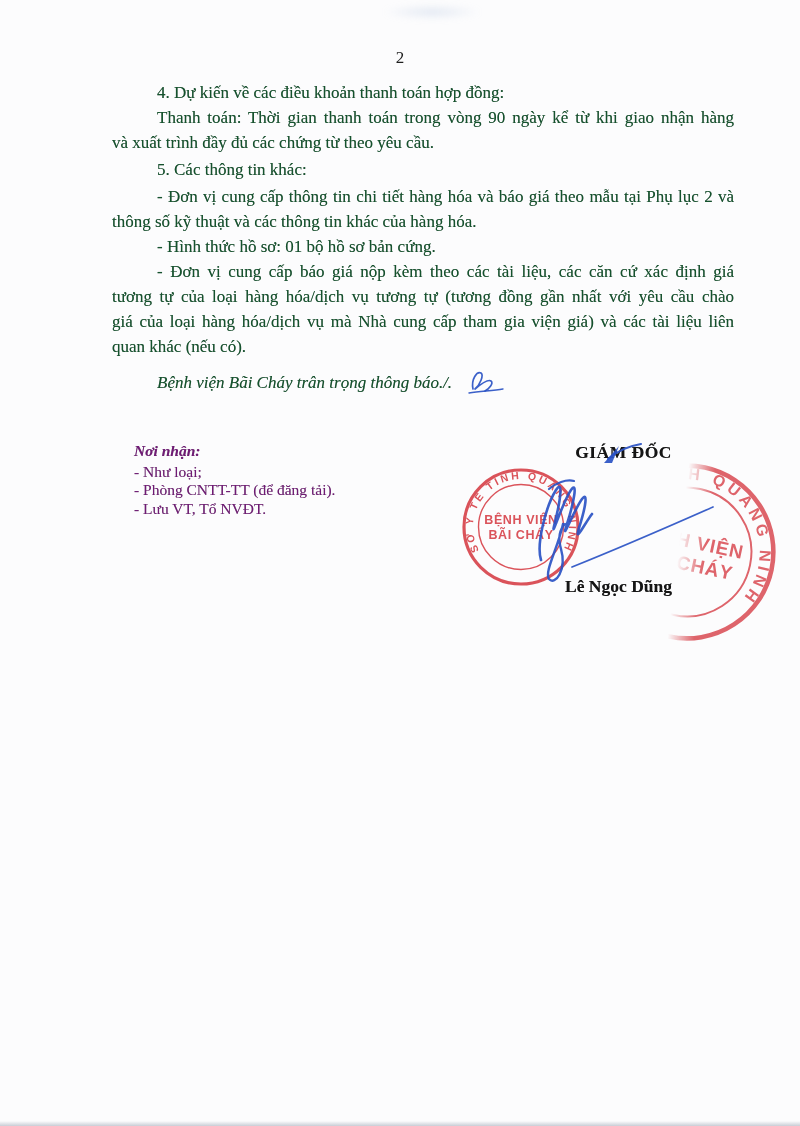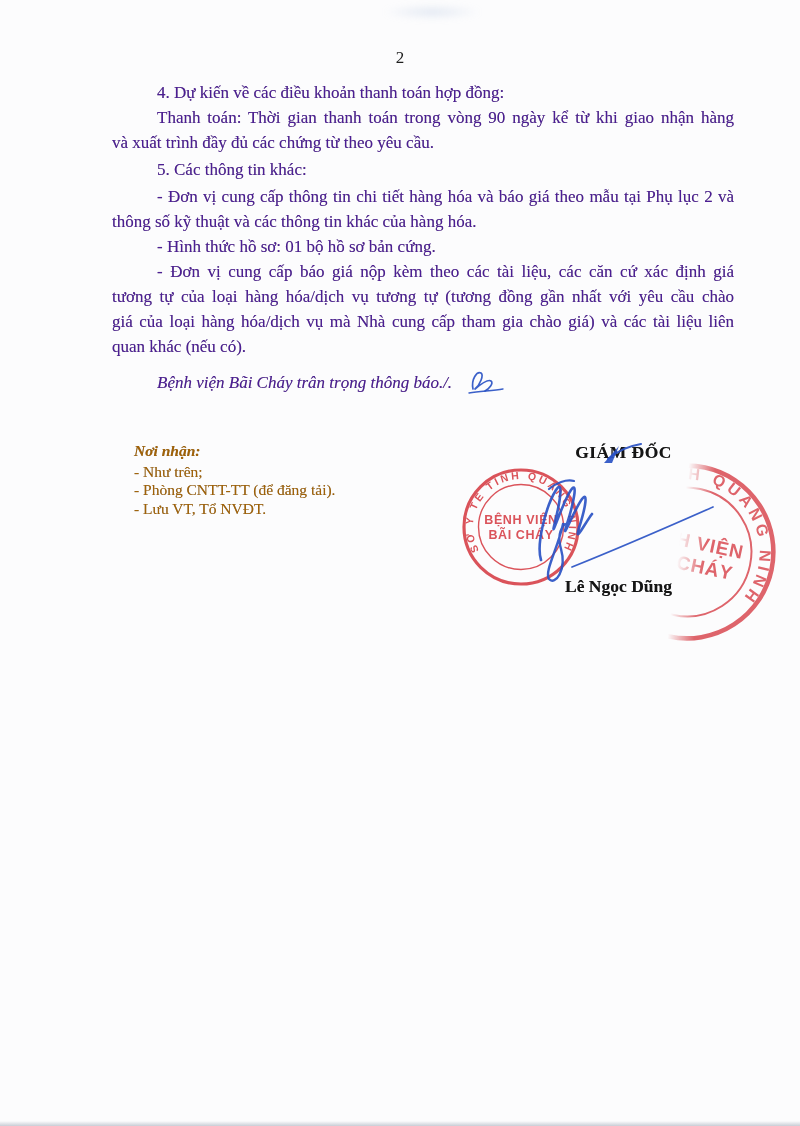--- a/index.html
+++ b/index.html
@@ -27,34 +27,34 @@
   .bottom-shadow{
     position:absolute;left:0;right:0;bottom:0;height:5px;
     background:linear-gradient(to top,rgba(125,135,155,.40),rgba(125,135,155,0));
   }
   .page-number{
     position:absolute;top:48px;left:0;width:800px;
     text-align:center;font-size:17px;color:#1e1e1e;
   }
   .doc-body{
     position:absolute;left:112px;top:80px;width:622px;
-    font-size:17px;line-height:25px;color:#4c1d95;
+    font-size:17px;line-height:25px;color:#14532d;
     text-shadow:0 0 .4px rgba(30,30,30,.45);
   }
   .para{margin:0;}
   .para.gap{margin-top:8px;font-style:italic;}
   .para.sec-gap{margin-top:2px;}
   .bline{white-space:normal;}
   .bline.ind{padding-left:45px;}
   .bline.just{text-align:justify;text-align-last:justify;font-family:Liberation Serif, serif;}
   .sig-initial{vertical-align:-9px;margin-left:5px;}
   
   .recipients{
     position:absolute;left:134px;top:442px;width:260px;
-    font-size:15.5px;line-height:18.5px;color:#a16207;
+    font-size:15.5px;line-height:18.5px;color:#701a75;
     text-shadow:0 0 .4px rgba(30,30,30,.4);
   }
   .recipients .title{font-weight:bold;font-style:italic;margin-bottom:2px;}
   
   .sign-block{
     position:absolute;left:440px;top:442px;width:232px;height:160px;
     text-align:right;color:#151515;
   }
   .sign-title{
     font-size:17.5px;font-weight:bold;letter-spacing:.5px;
@@ -109,37 +109,37 @@
       <div class="para sec-gap">
         <div class="bline ind just">- Đơn vị cung cấp thông tin chi tiết hàng hóa và báo giá theo mẫu tại Phụ lục 2 và</div>
         <div class="bline">thông số kỹ thuật và các thông tin khác của hàng hóa.</div>
       </div>
       <div class="para">
         <div class="bline ind">- Hình thức hồ sơ: 01 bộ hồ sơ bản cứng.</div>
       </div>
       <div class="para">
         <div class="bline ind just">- Đơn vị cung cấp báo giá nộp kèm theo các tài liệu, các căn cứ xác định giá</div>
         <div class="bline just">tương tự của loại hàng hóa/dịch vụ tương tự (tương đồng gần nhất với yêu cầu chào</div>
-        <div class="bline just">giá của loại hàng hóa/dịch vụ mà Nhà cung cấp tham gia chào giá) và các tài liệu liên</div>
+        <div class="bline just">giá của loại hàng hóa/dịch vụ mà Nhà cung cấp tham gia viện giá) và các tài liệu liên</div>
         <div class="bline">quan khác (nếu có).</div>
       </div>
       <div class="para gap">
         <div class="bline ind">Bệnh viện Bãi Cháy trân trọng thông báo./.
   <svg class="sig-initial" width="46" height="30" viewBox="0 0 46 30">
     <path class="sig-stroke" stroke-width="1.7" d="M 12,22 C 10,12 16,4 20,6 C 23,8 19,18 14,22 C 20,17 27,12 30,14 C 33,16 28,22 24,24"></path>
     <path class="sig-stroke" stroke-width="1.4" d="M 8,26 C 20,24 32,24 42,22"></path>
   </svg>
 </div>
       </div>
     </div>
 
   <div class="recipients">
     <div class="title">Nơi nhận:</div>
     <div>
-        <div>- Như trên;</div>
+        <div>- Như loại;</div>
         <div>- Phòng CNTT-TT (để đăng tải).</div>
         <div>- Lưu VT, Tổ NVĐT.</div>
       </div>
   </div>
 
   <div class="sign-block">
     <div class="sign-title">GIÁM ĐỐC</div>
     <div class="signer-name">Lê Ngọc Dũng</div>
   </div>
 

